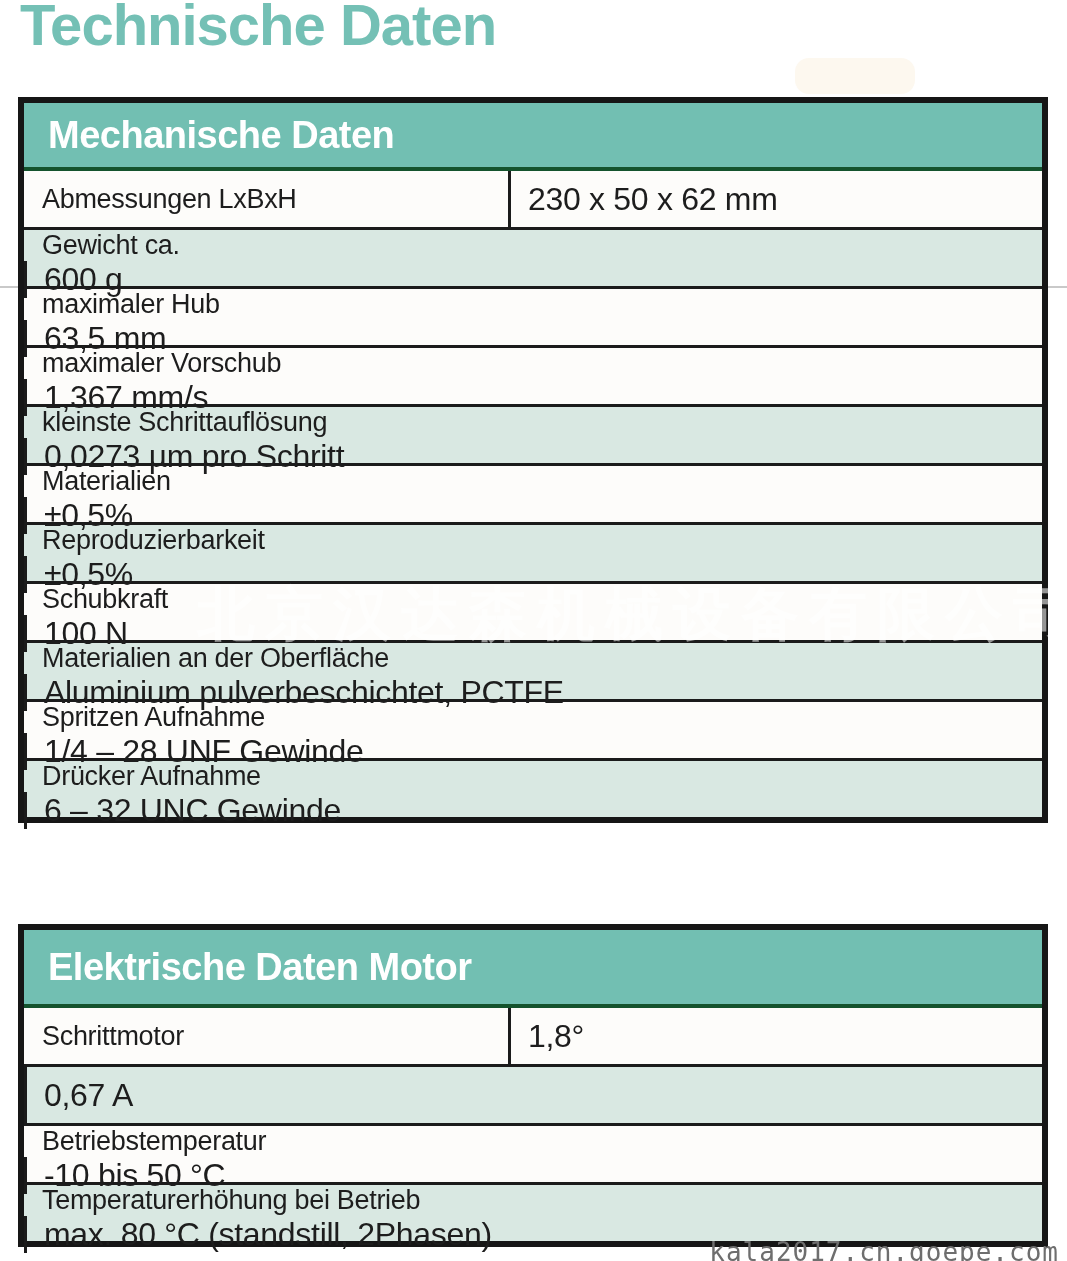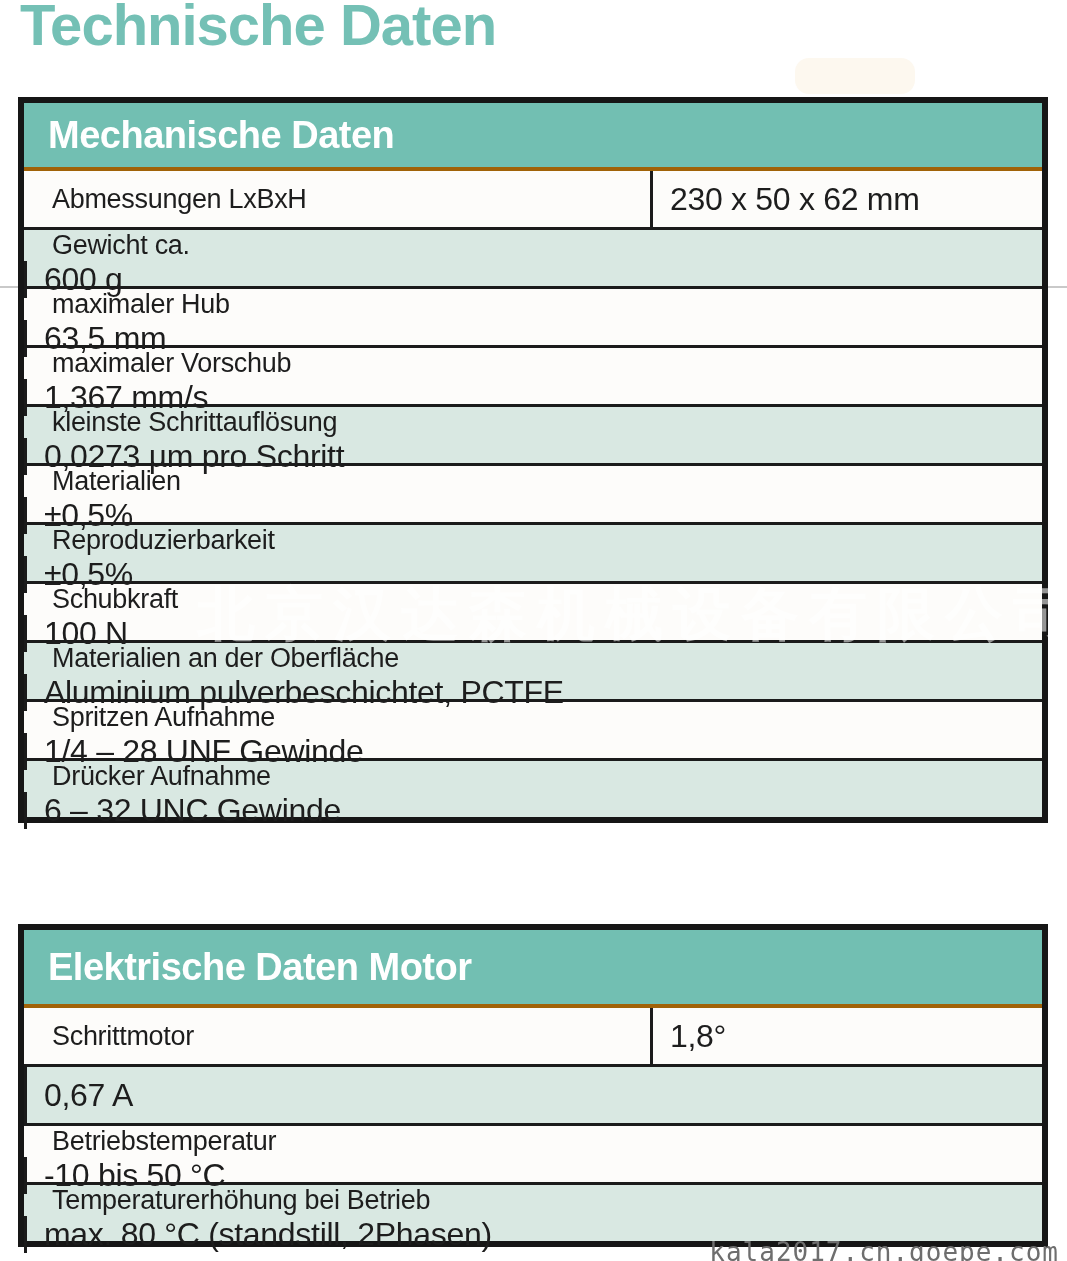--- a/index.html
+++ b/index.html
@@ -54,36 +54,36 @@
   .t2{ top:924px; }
   .thead{
     background:#72bfb2;
     color:#ffffff;
     font-weight:bold;
     font-size:38px;
     letter-spacing:-0.5px;
     display:flex;
     align-items:center;
     padding-left:24px;
-    border-bottom:4px solid #a16207;
+    border-bottom:4px solid #14532d;
   }
   .t1 .thead{ height:64px; }
   .t2 .thead{ height:74px; }
   .row{
     display:flex;
     height:56px;
     background:#fdfcfa;
   }
   .row + .row{ border-top:3px solid #1b1b1b;flex-direction:column; }
   .row.alt{ background:#d9e8e2; }
   .cell-label{
-    width:626px;
+    width:484px;
     display:flex;
     align-items:center;
-    padding-left:28px;
+    padding-left:18px;
     box-sizing:border-box;
     font-size:27px;
     letter-spacing:-0.3px;
     color:#1d1d1d;
   }
   .cell-value{
     flex:1;
     display:flex;
     align-items:center;
     padding-left:17px;

